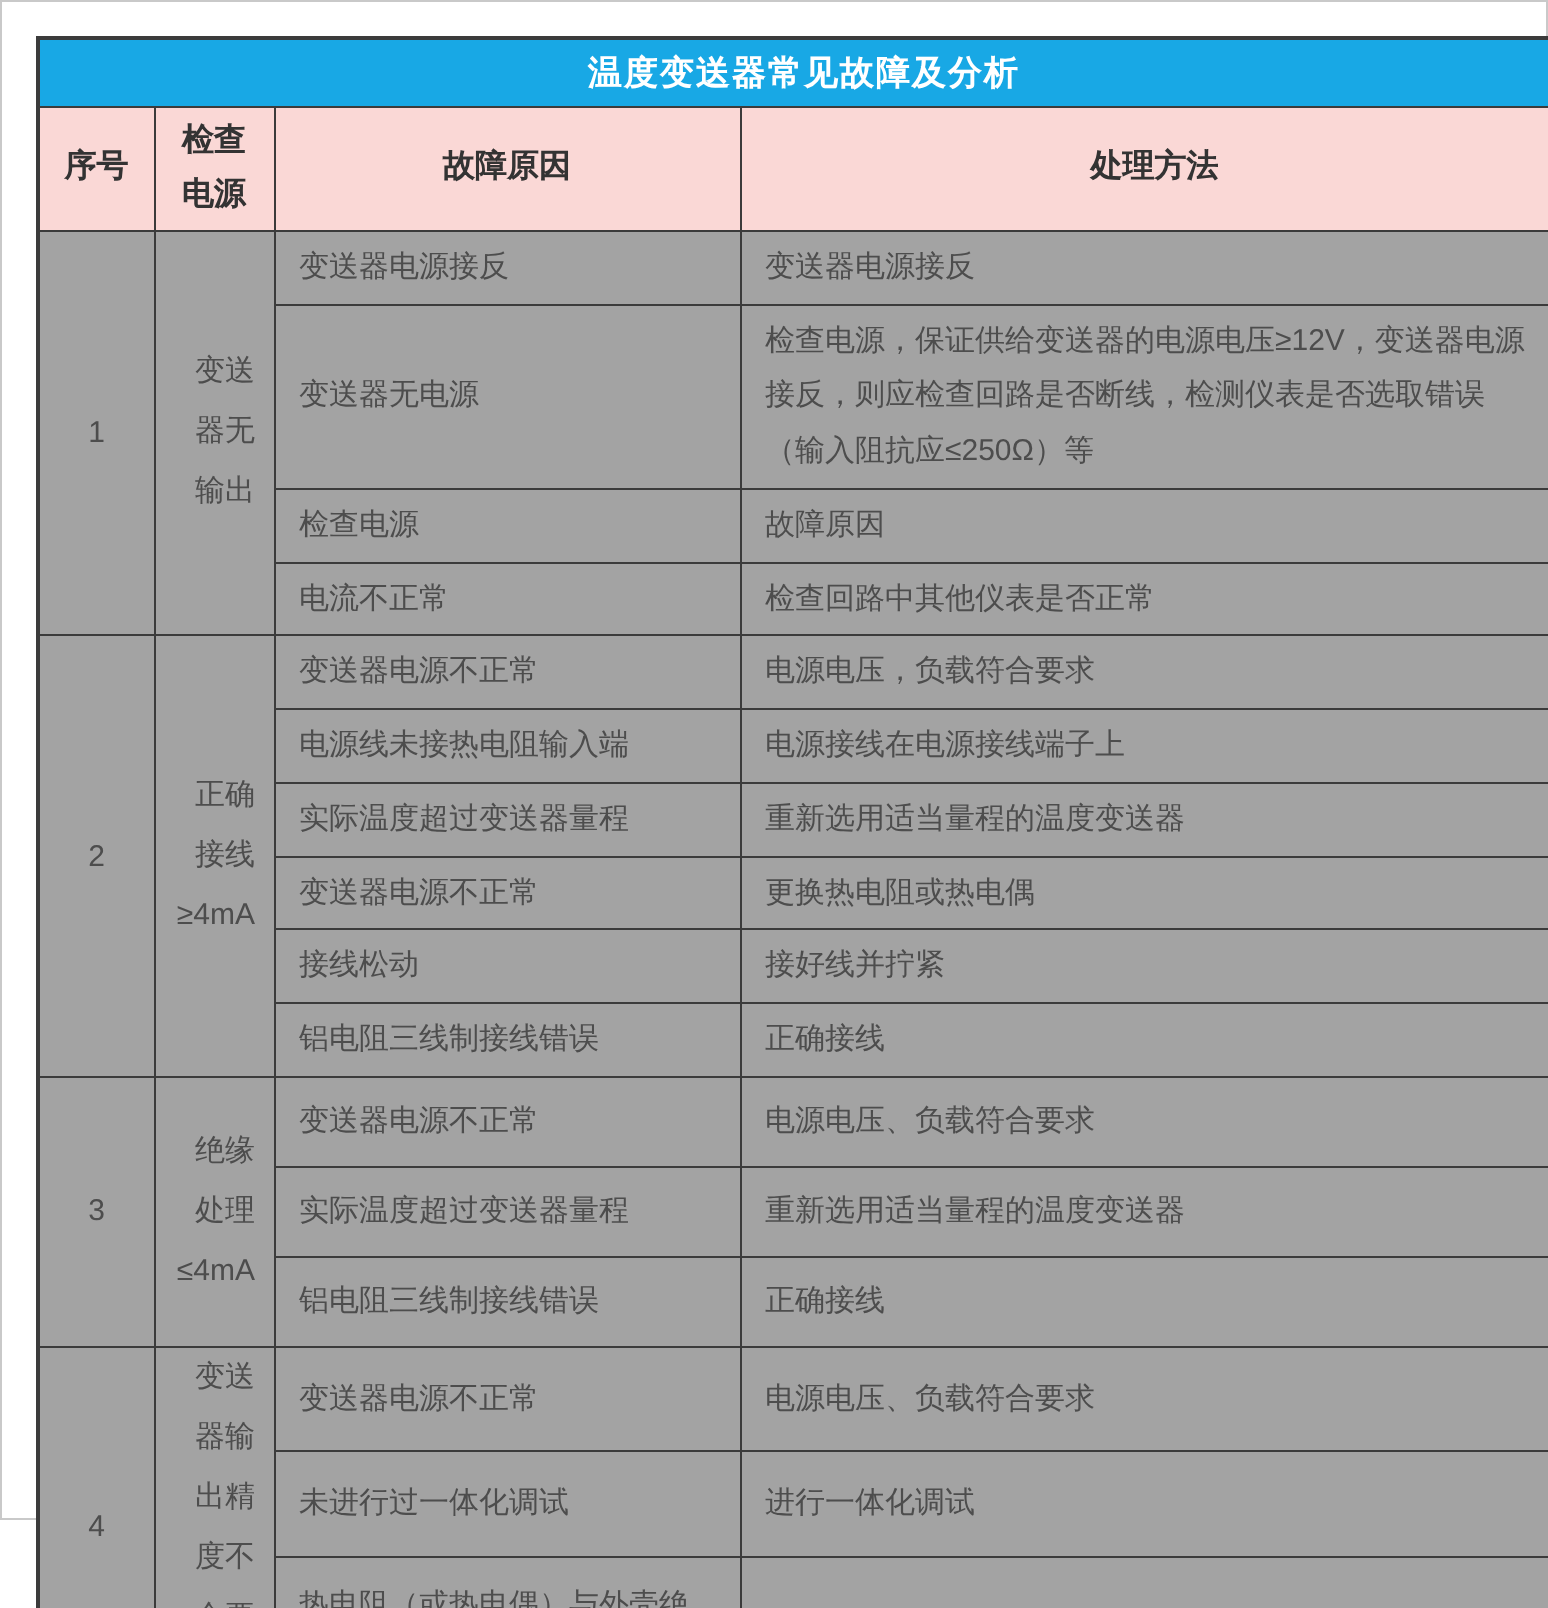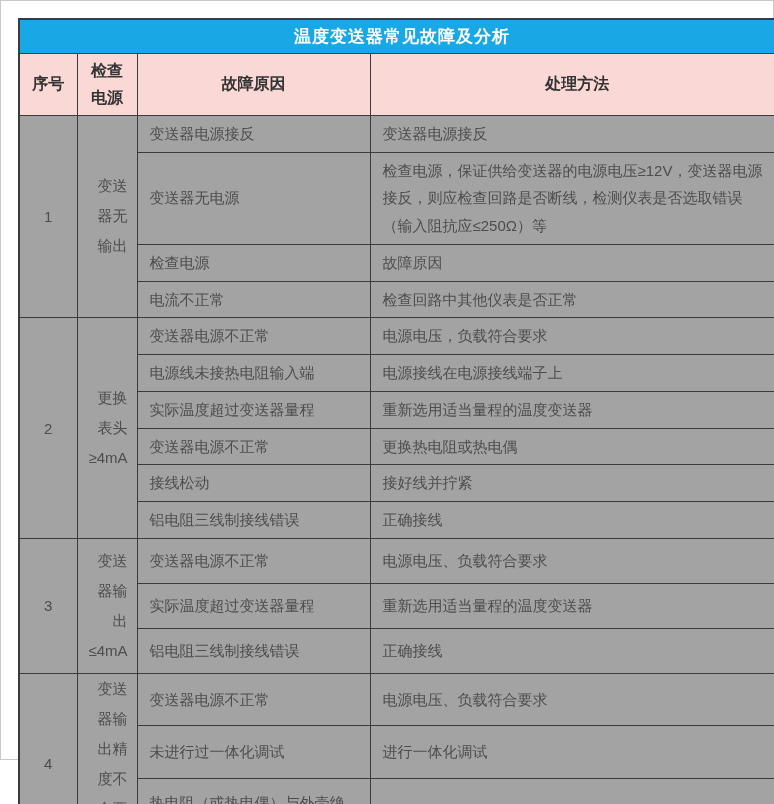--- a/index.html
+++ b/index.html
@@ -106,21 +106,21 @@
         <td class="cause-cell">检查电源</td>
         <td class="solution-cell">故障原因</td>
       </tr>
       <tr style="height:33px">
         <td class="cause-cell">电流不正常</td>
         <td class="solution-cell">检查回路中其他仪表是否正常</td>
       </tr>
 
       <tr style="height:36px">
         <td rowspan="6" class="num-cell">2</td>
-        <td rowspan="6" class="phenom-cell">更换表头≥4mA</td>
+        <td rowspan="6" class="phenom-cell">正确接线≥4mA</td>
         <td class="cause-cell">变送器电源不正常</td>
         <td class="solution-cell">电源电压，负载符合要求</td>
       </tr>
       <tr style="height:36px">
         <td class="cause-cell">电源线未接热电阻输入端</td>
         <td class="solution-cell">电源接线在电源接线端子上</td>
       </tr>
       <tr style="height:36px">
         <td class="cause-cell">实际温度超过变送器量程</td>
         <td class="solution-cell">重新选用适当量程的温度变送器</td>
@@ -133,21 +133,21 @@
         <td class="cause-cell">接线松动</td>
         <td class="solution-cell">接好线并拧紧</td>
       </tr>
       <tr style="height:35px">
         <td class="cause-cell">铝电阻三线制接线错误</td>
         <td class="solution-cell">正确接线</td>
       </tr>
 
       <tr style="height:45px">
         <td rowspan="3" class="num-cell">3</td>
-        <td rowspan="3" class="phenom-cell">变送器输出≤4mA</td>
+        <td rowspan="3" class="phenom-cell">绝缘处理≤4mA</td>
         <td class="cause-cell">变送器电源不正常</td>
         <td class="solution-cell">电源电压、负载符合要求</td>
       </tr>
       <tr style="height:45px">
         <td class="cause-cell">实际温度超过变送器量程</td>
         <td class="solution-cell">重新选用适当量程的温度变送器</td>
       </tr>
       <tr style="height:45px">
         <td class="cause-cell">铝电阻三线制接线错误</td>
         <td class="solution-cell">正确接线</td>

